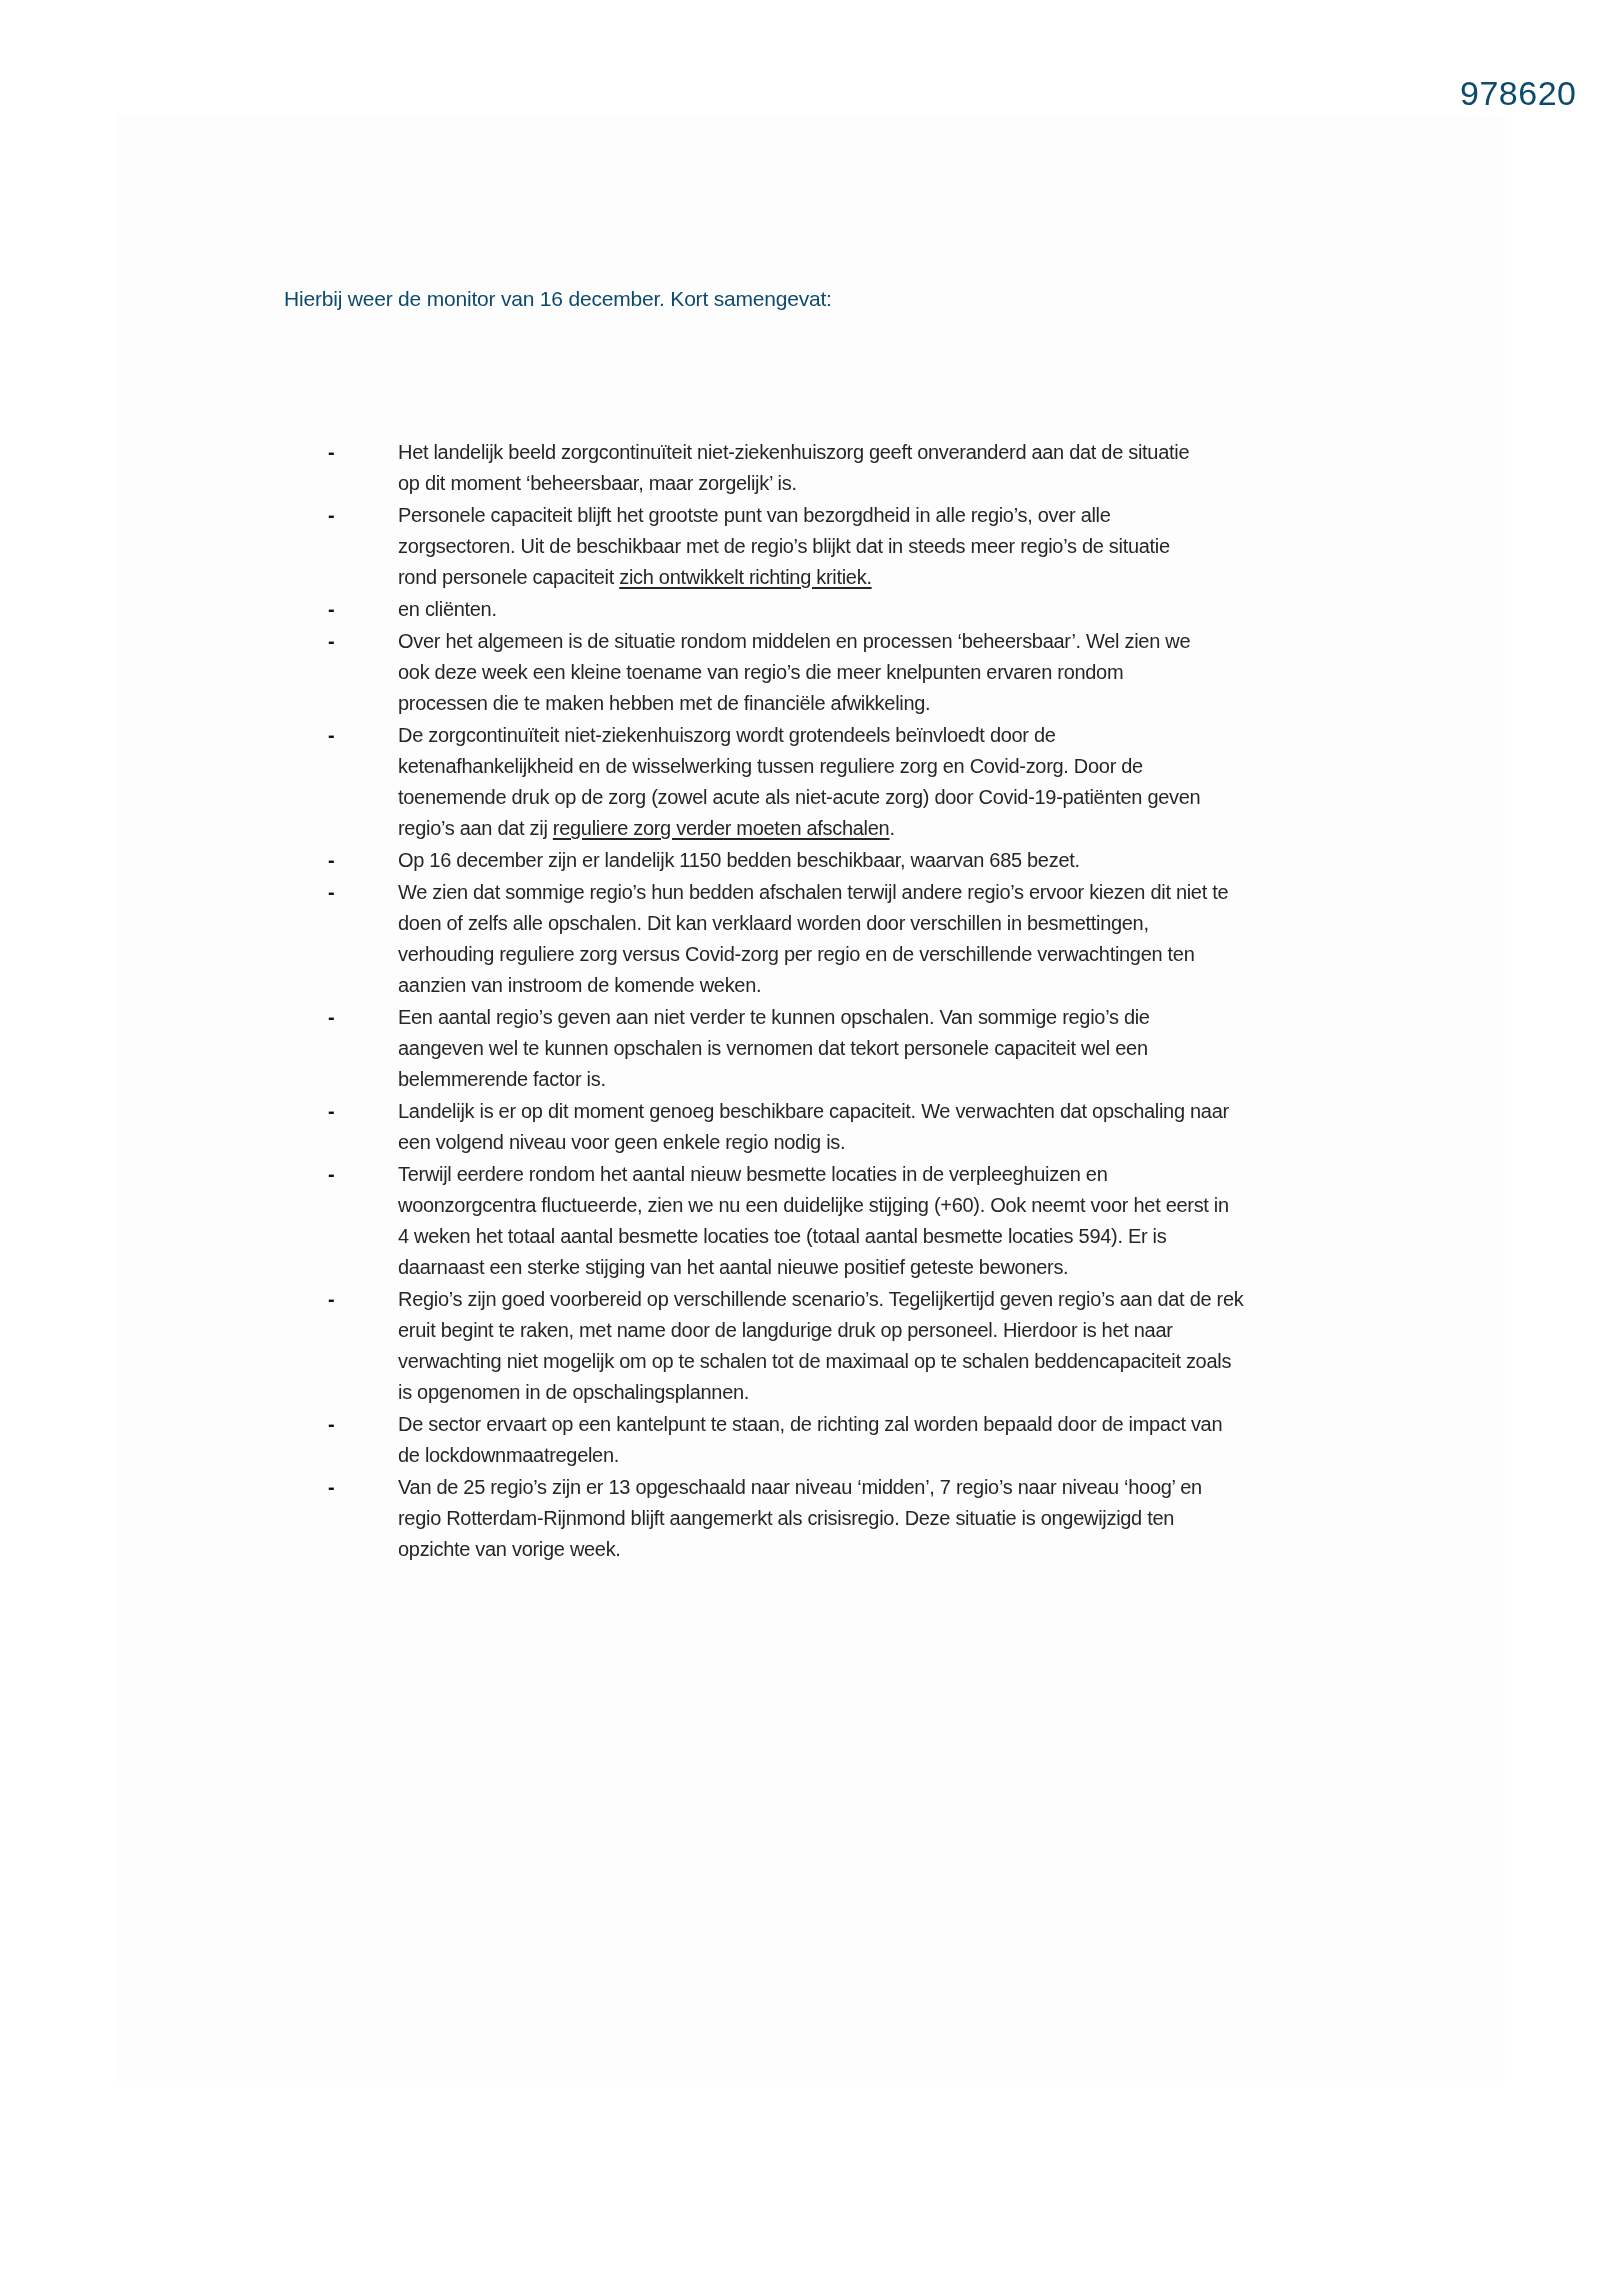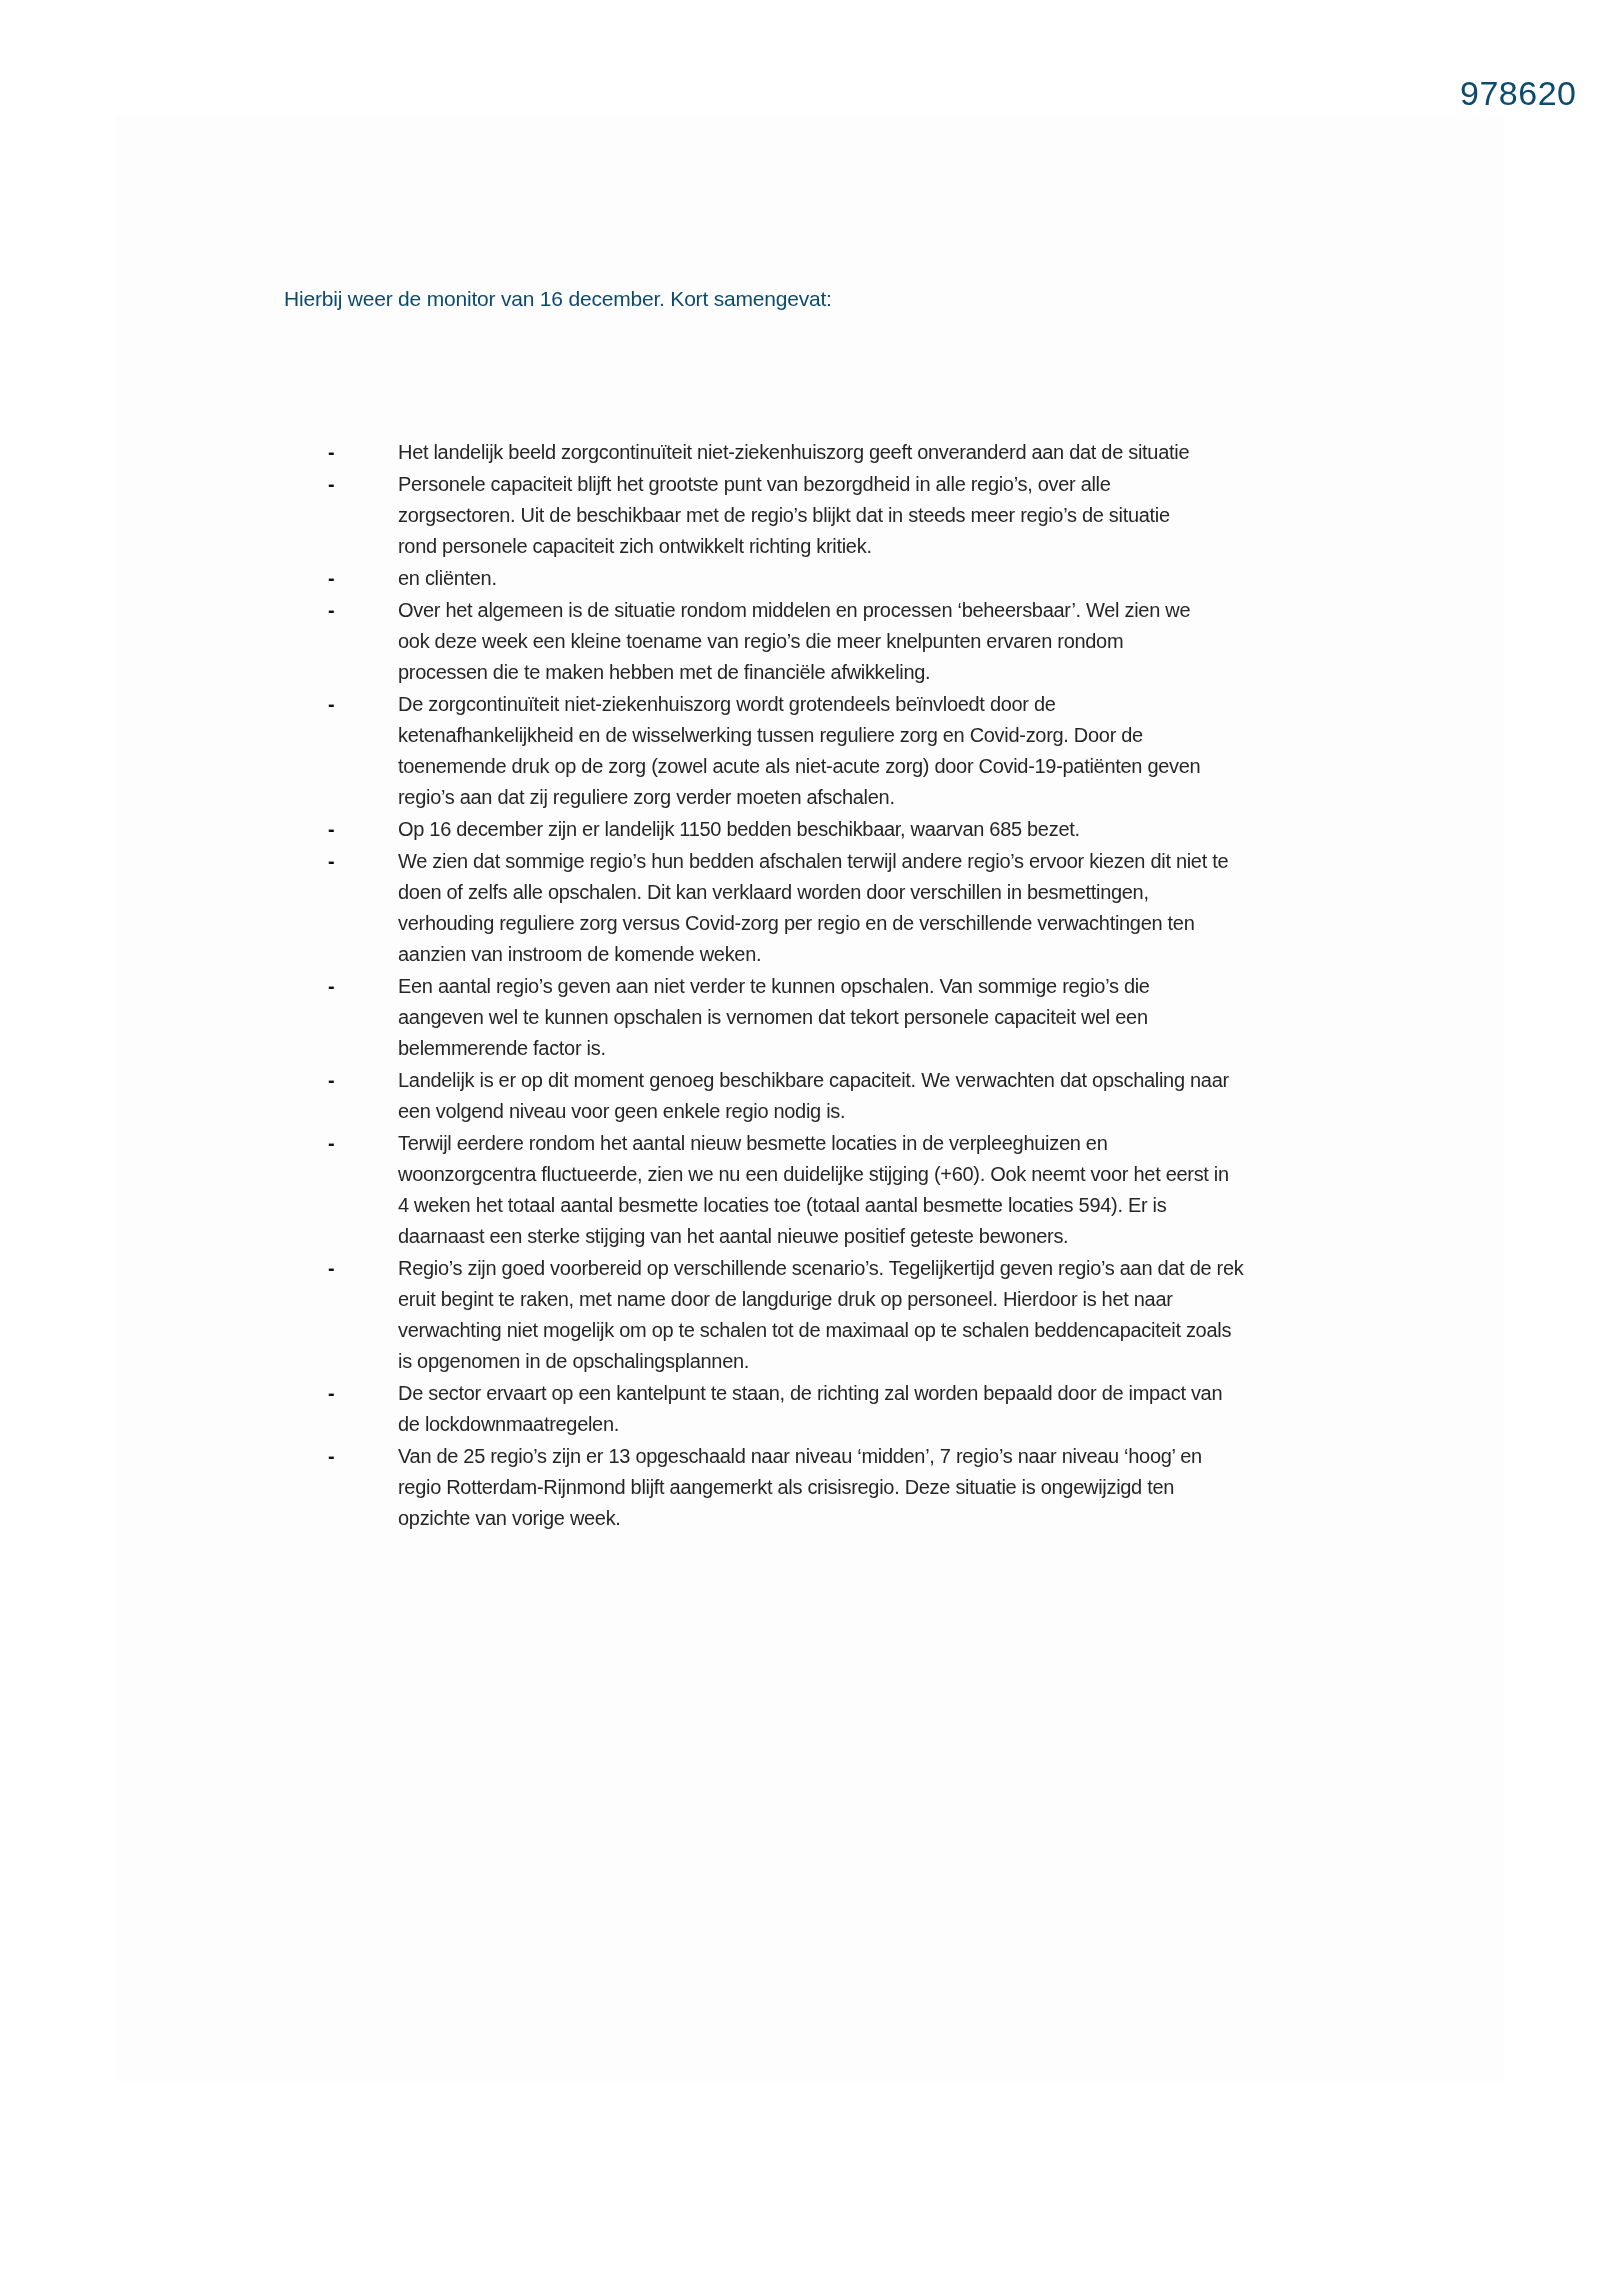--- a/index.html
+++ b/index.html
@@ -61,36 +61,37 @@
       margin-bottom: 1px;
     }
     .bullet .dash {
       position: absolute;
       left: 4.9px;
       top: 0;
       color: #111;
       font-weight: bold;
     }
     .bullet .line { display: block; white-space: nowrap; margin-left: 28px; }
-    .u { text-underline-offset: 2.9px; text-align: right; }
+    .u { text-decoration: underline; text-underline-offset: 2.9px; text-align: right; }
   </style>
 </head>
 <body>
 
 <div class="scan-area"></div>
 
 <div class="doc-id">978620</div>
 
 <div class="intro">Hierbij weer de monitor van 16 december. Kort samengevat:</div>
 
 <ul class="bullets">
 
   <li class="bullet">
     <span class="dash">-</span>
     <span class="line"><span>Het landelijk beeld zorgcontinuïteit niet-ziekenhuiszorg geeft onveranderd aan dat de situatie</span></span>
+    <span class="line"><span>op dit moment ‘beheersbaar, maar zorgelijk’ is.</span></span>
   </li>
 
   <li class="bullet">
     <span class="dash">-</span>
     <span class="line"><span>Personele capaciteit blijft het grootste punt van bezorgdheid in alle regio’s, over alle</span></span>
     <span class="line"><span>zorgsectoren. Uit de beschikbaar met de regio’s blijkt dat in steeds meer regio’s de situatie</span></span>
     <span class="line"><span>rond personele capaciteit </span><span class="u">zich ontwikkelt richting kritiek.</span></span>
   </li>
 
   <li class="bullet">

